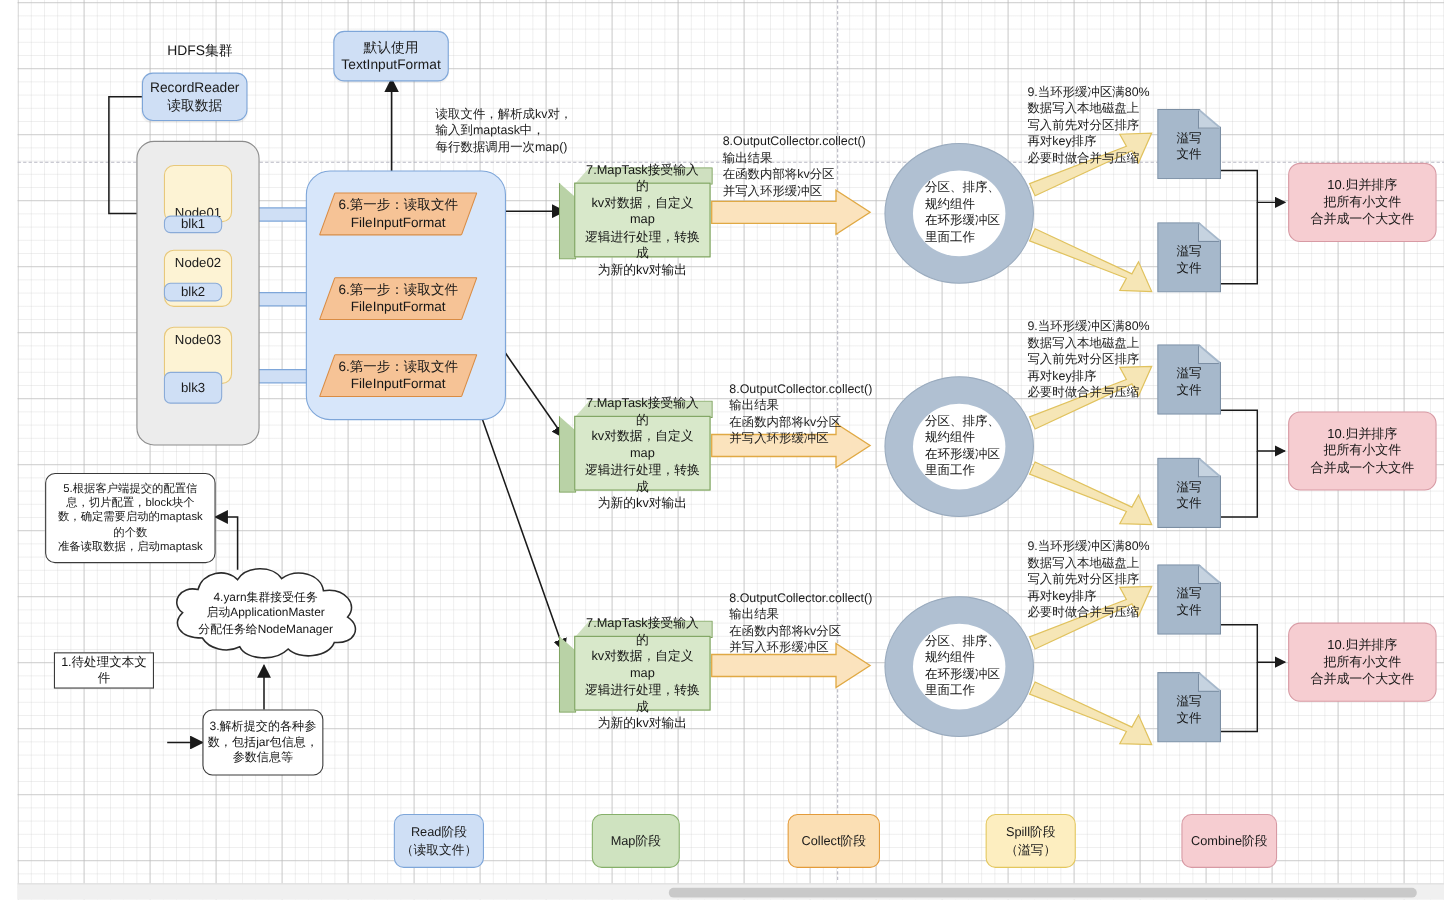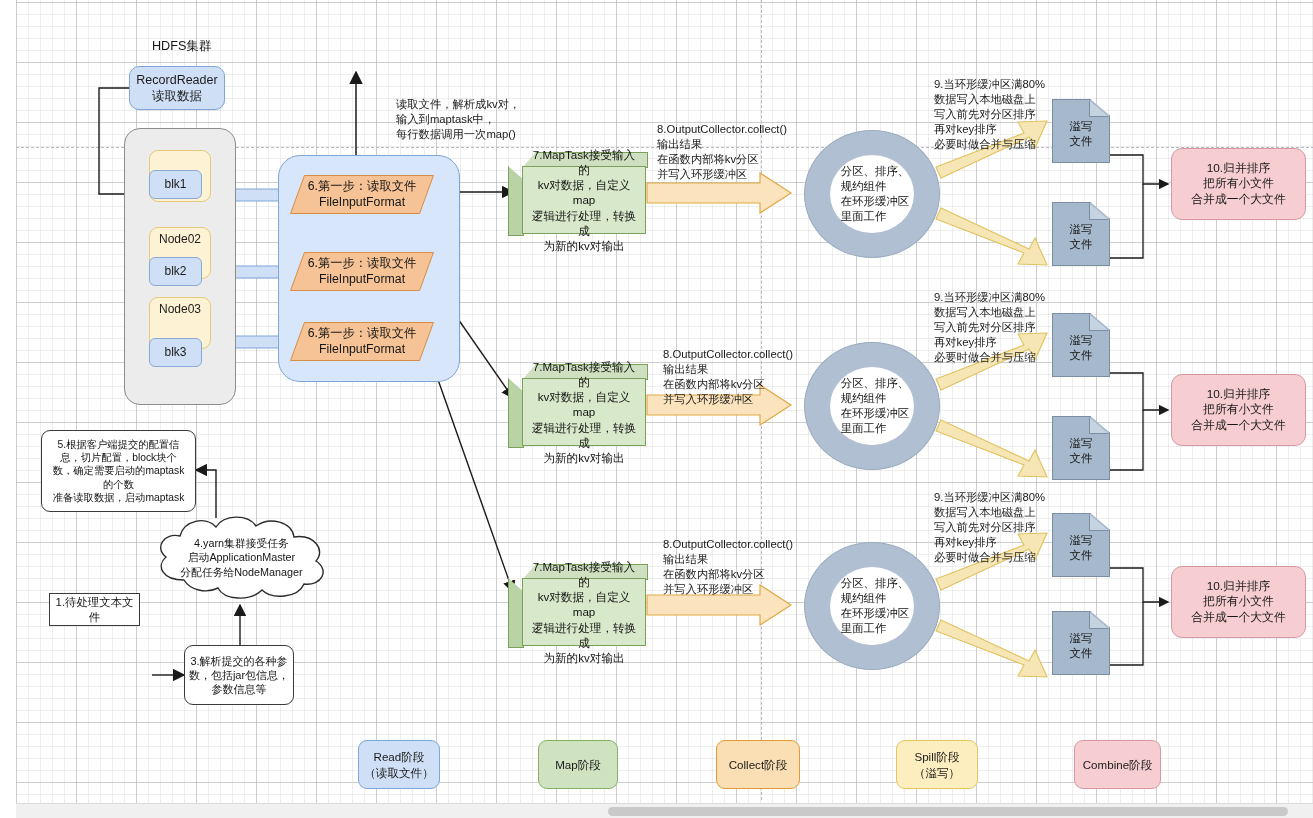--- a/index.html
+++ b/index.html
@@ -175,38 +175,42 @@
   <div class="node rbox" style="left:113px;top:66px;width:96px;height:44px;">
     <span class="tx">RecordReader
 读取数据</span>
   </div>
 
   <div class="greybox" style="position:absolute;left:108px;top:128px;width:110px;height:275px;"></div>
 
   <div class="node ybox" style="left:133px;top:150px;width:62px;height:52px;align-items:flex-end;padding-top:4px;">
     <span class="tx">Node01</span>
   </div>
-  <div class="node blk" style="left:133px;top:170px;width:53px;height:29px;">
+  <div class="node blk" style="left:133px;top:196px;width:53px;height:16px;">
     <span class="tx">blk1</span>
   </div>
 
   <div class="node ybox" style="left:133px;top:227px;width:62px;height:52px;align-items:flex-start;padding-top:4px;">
     <span class="tx">Node02</span>
   </div>
-  <div class="node blk" style="left:133px;top:257px;width:53px;height:29px;">
+  <div class="node blk" style="left:133px;top:257px;width:53px;height:17px;">
     <span class="tx">blk2</span>
   </div>
 
   <div class="node ybox" style="left:133px;top:297px;width:62px;height:52px;align-items:flex-start;padding-top:4px;">
     <span class="tx">Node03</span>
   </div>
   <div class="node blk" style="left:133px;top:338px;width:53px;height:29px;">
     <span class="tx">blk3</span>
   </div>
 
+  <div class="node rbox" style="left:287px;top:28px;width:105px;height:46px;">
+    <span class="tx">默认使用
+TextInputFormat</span>
+  </div>
 
   <div class="ann" style="left:380px;top:97px;">读取文件，解析成kv对，
 输入到maptask中，
 每行数据调用一次map()</div>
 
   <div class="bluecont" style="position:absolute;left:262px;top:155px;width:180px;height:225px;"></div>
 
   <div class="para" style="left:281px;top:175px;width:130px;height:39px;">
     <div class="inner"></div>
     <div class="lbl">6.第一步：读取文件

